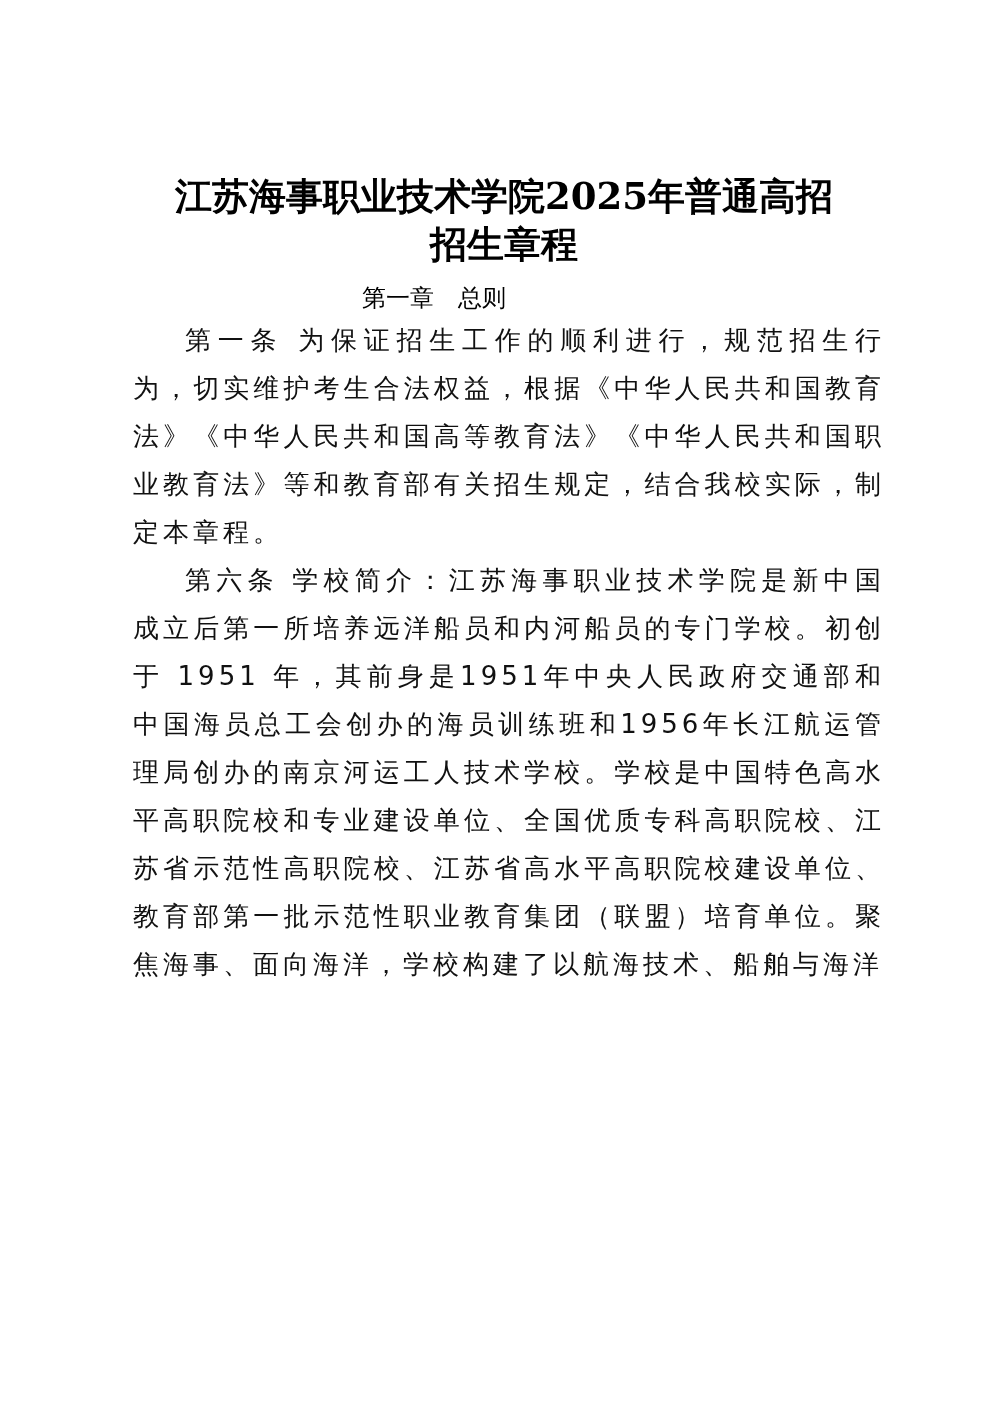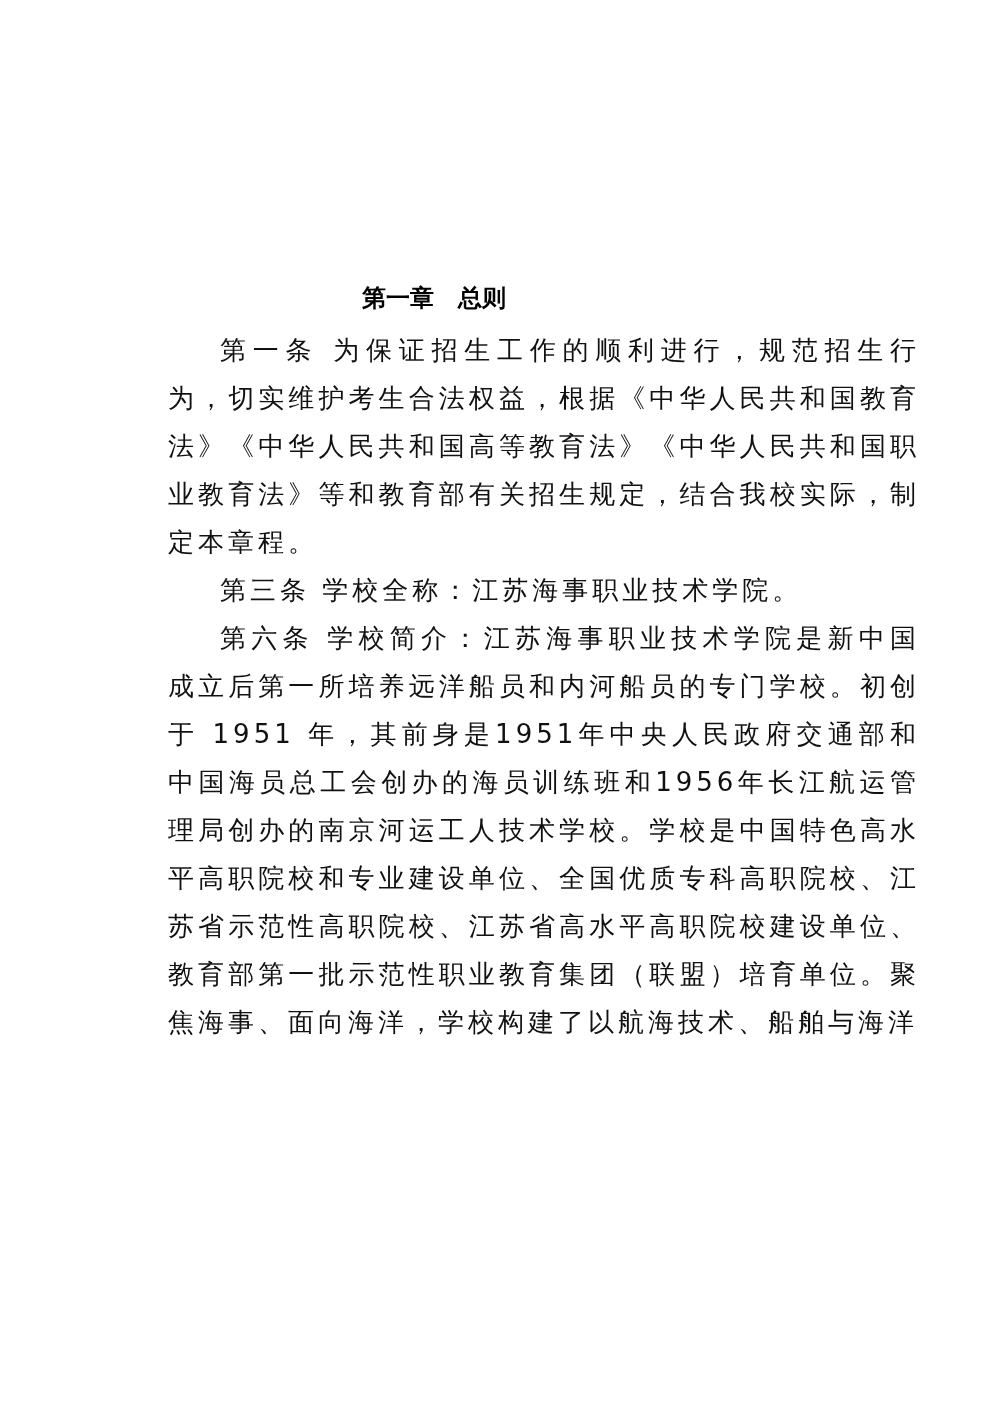--- a/index.html
+++ b/index.html
@@ -9,45 +9,45 @@
     position: absolute; left: 0; width: 1008px; text-align: center;
     font-family: "DejaVu Serif", "Liberation Serif", serif;
     font-weight: bold; font-size: 37px; color: #000; letter-spacing: 0px;
     line-height: 48px; margin: 0;
   }
   .title .l1 { display: block; }
   .title .l2 { display: block; }
   .chapter {
     position: absolute; left: 0; width: 868px; top: 278px; text-align: center;
     font-family: "DejaVu Sans", "Liberation Sans", sans-serif;
-    font-size: 24px; color: #000; line-height: 40px; white-space: pre; font-weight: bold;
+    font-size: 24px; color: #000; line-height: 40px; white-space: pre;
   }
   .body {
-    position: absolute; left: 133px; top: 326px; width: 752px;
+    position: absolute; left: 133px; top: 316px; width: 752px;
     font-family: "DejaVu Sans", "Liberation Sans", sans-serif;
-    font-size: 26px; color: #111; line-height: 48px; margin-left: 35px;
+    font-size: 26px; color: #111; line-height: 48px;
   }
   .para { margin: 0; text-indent: 2em; text-align: justify; text-align-last: left; letter-spacing: 4px; }
 </style>
 </head>
 <body>
 
 <div class="page">
 
+  <h1 class="title" style="top:172px;">
+    <span class="l1">江苏海事职业技术学院2025年普通高招</span>
+    <span class="l2">招生章程</span>
+  </h1>
 
   <div class="chapter">第一章　总则</div>
 
   <div class="body">
     <p class="para">
       <span>第一条</span>
       <span>为保证招生工作的顺利进行，规范招生行为，切实维护考生合法权益，根据《中华人民共和国教育法》《中华人民共和国高等教育法》《中华人民共和国职业教育法》等和教育部有关招生规定，结合我校实际，制定本章程。</span>
-    </p>
-    <p class="para">
-      <span>第三条</span>
-      <span>学校全称：江苏海事职业技术学院。</span>
     </p>
     <p class="para">
       <span>第六条</span>
       <span>学校简介：江苏海事职业技术学院是新中国成立后第一所培养远洋船员和内河船员的专门学校。初创于 1951 年，其前身是1951年中央人民政府交通部和中国海员总工会创办的海员训练班和1956年长江航运管理局创办的南京河运工人技术学校。学校是中国特色高水平高职院校和专业建设单位、全国优质专科高职院校、江苏省示范性高职院校、江苏省高水平高职院校建设单位、教育部第一批示范性职业教育集团（联盟）培育单位。聚焦海事、面向海洋，学校构建了以航海技术、船舶与海洋</span>
     </p>
   </div>
 
 </div>
 
 </body></html>

